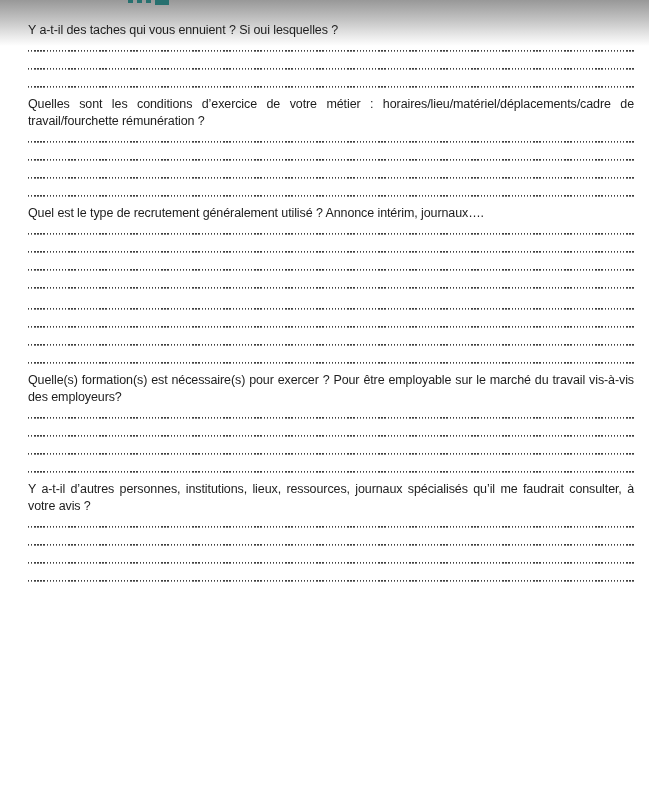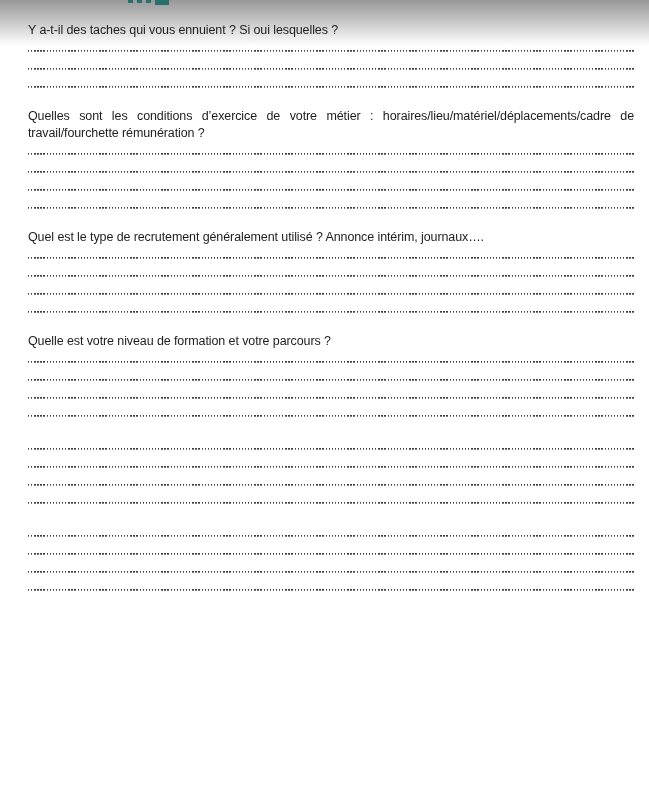--- a/index.html
+++ b/index.html
@@ -47,21 +47,21 @@
     background: var(--accent);
   }
   .heading-fragment .f1, .heading-fragment .f2, .heading-fragment .f3 { width: 5px; height: 3px; }
   .heading-fragment .f4 { width: 14px; height: 5px; }
 
   .content {
     position: relative;
     z-index: 1;
     padding: 22px 15px 0 28px;
   }
-  .qsection { margin-top: 20px; }
+  .qsection { margin-top: 8px; }
   .qsection:first-child { margin-top: 0; }
   .question {
     margin: 0;
     color: var(--text-color);
     font-size: 12.5px;
     line-height: 17px;
     letter-spacing: -0.1px;
     text-align: justify;
   }
   .lines { margin-top: -5px; }
@@ -108,37 +108,38 @@
       <section class="qsection">
         <p class="question">Quel est le type de recrutement généralement utilisé ? Annonce intérim, journaux….</p>
         <div class="lines">
           <div class="dotline"></div>
           <div class="dotline"></div>
           <div class="dotline"></div>
           <div class="dotline"></div>
         </div>
       </section>
       <section class="qsection">
-        <p class="question">Quelle est votre niveau de formation et votre parcours ?</p>
         <div class="lines">
           <div class="dotline"></div>
           <div class="dotline"></div>
           <div class="dotline"></div>
           <div class="dotline"></div>
         </div>
       </section>
       <section class="qsection">
+        <p class="question">Quelle(s) formation(s) est nécessaire(s) pour exercer ? Pour être employable sur le marché du travail vis-à-vis des employeurs?</p>
         <div class="lines">
           <div class="dotline"></div>
           <div class="dotline"></div>
           <div class="dotline"></div>
           <div class="dotline"></div>
         </div>
       </section>
       <section class="qsection">
+        <p class="question">Y a-t-il d’autres personnes, institutions, lieux, ressources, journaux spécialisés qu’il me faudrait consulter, à votre avis ?</p>
         <div class="lines">
           <div class="dotline"></div>
           <div class="dotline"></div>
           <div class="dotline"></div>
           <div class="dotline"></div>
         </div>
       </section>
     </div>
 </div>
 

